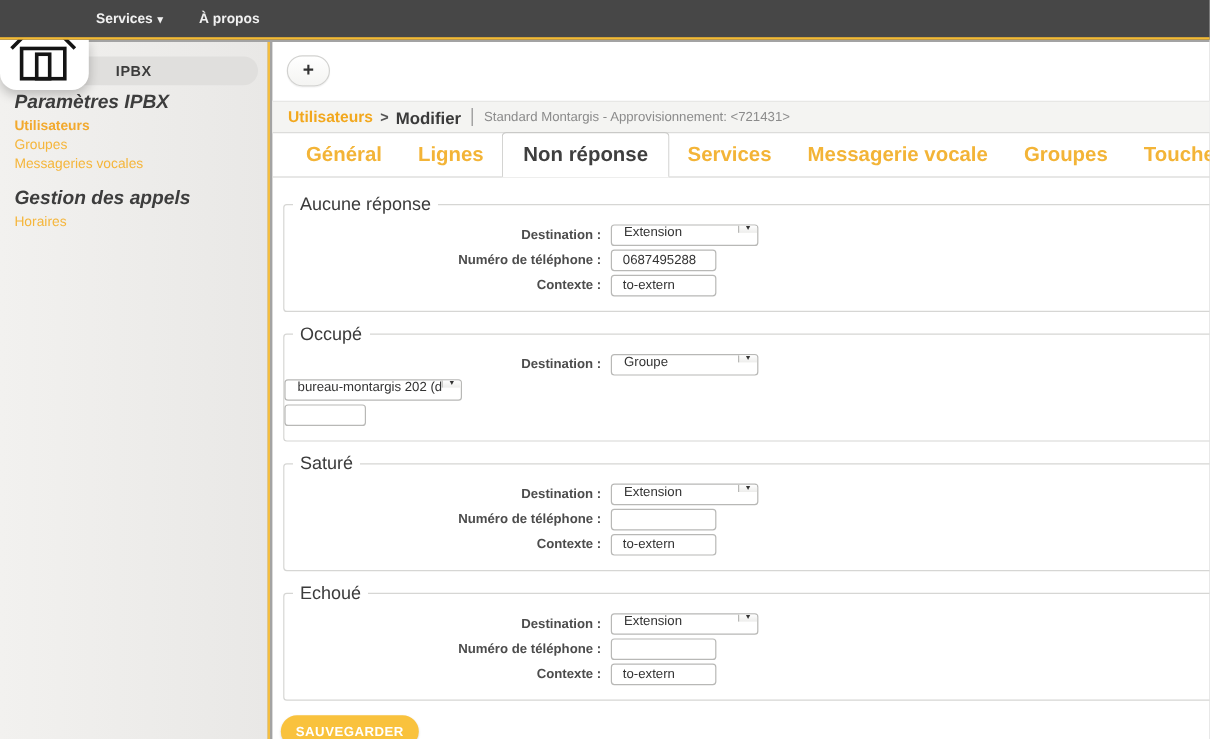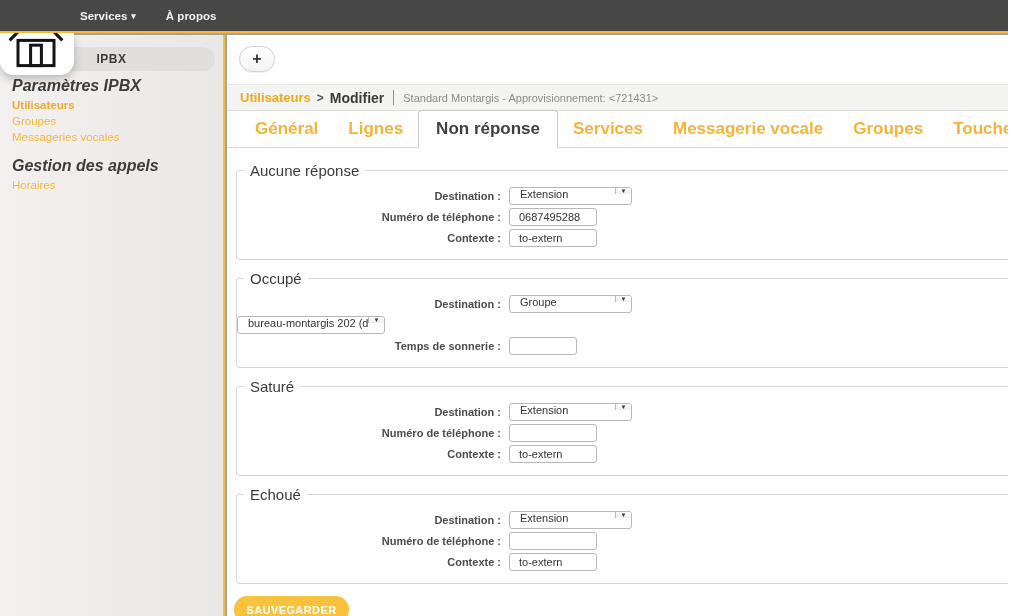--- a/index.html
+++ b/index.html
@@ -178,21 +178,20 @@
           <span class="sel-btn">▼</span>
         </div>
       </div>
       <div class="form-row">
         <div class="sel w-sel-lg">
           <span class="sel-text">bureau-montargis 202 (default)</span>
           <span class="sel-btn">▼</span>
         </div>
       </div>
       <div class="form-row">
-        <div class="f-label">Temps de sonnerie :</div>
         <input class="f-input w-68" value="" style="">
       </div>
     </fieldset>
 
     
     <fieldset>
       <legend>Saturé</legend>
       <div class="form-row">
         <div class="f-label">Destination :</div>
         <div class="sel w-sel-md">

